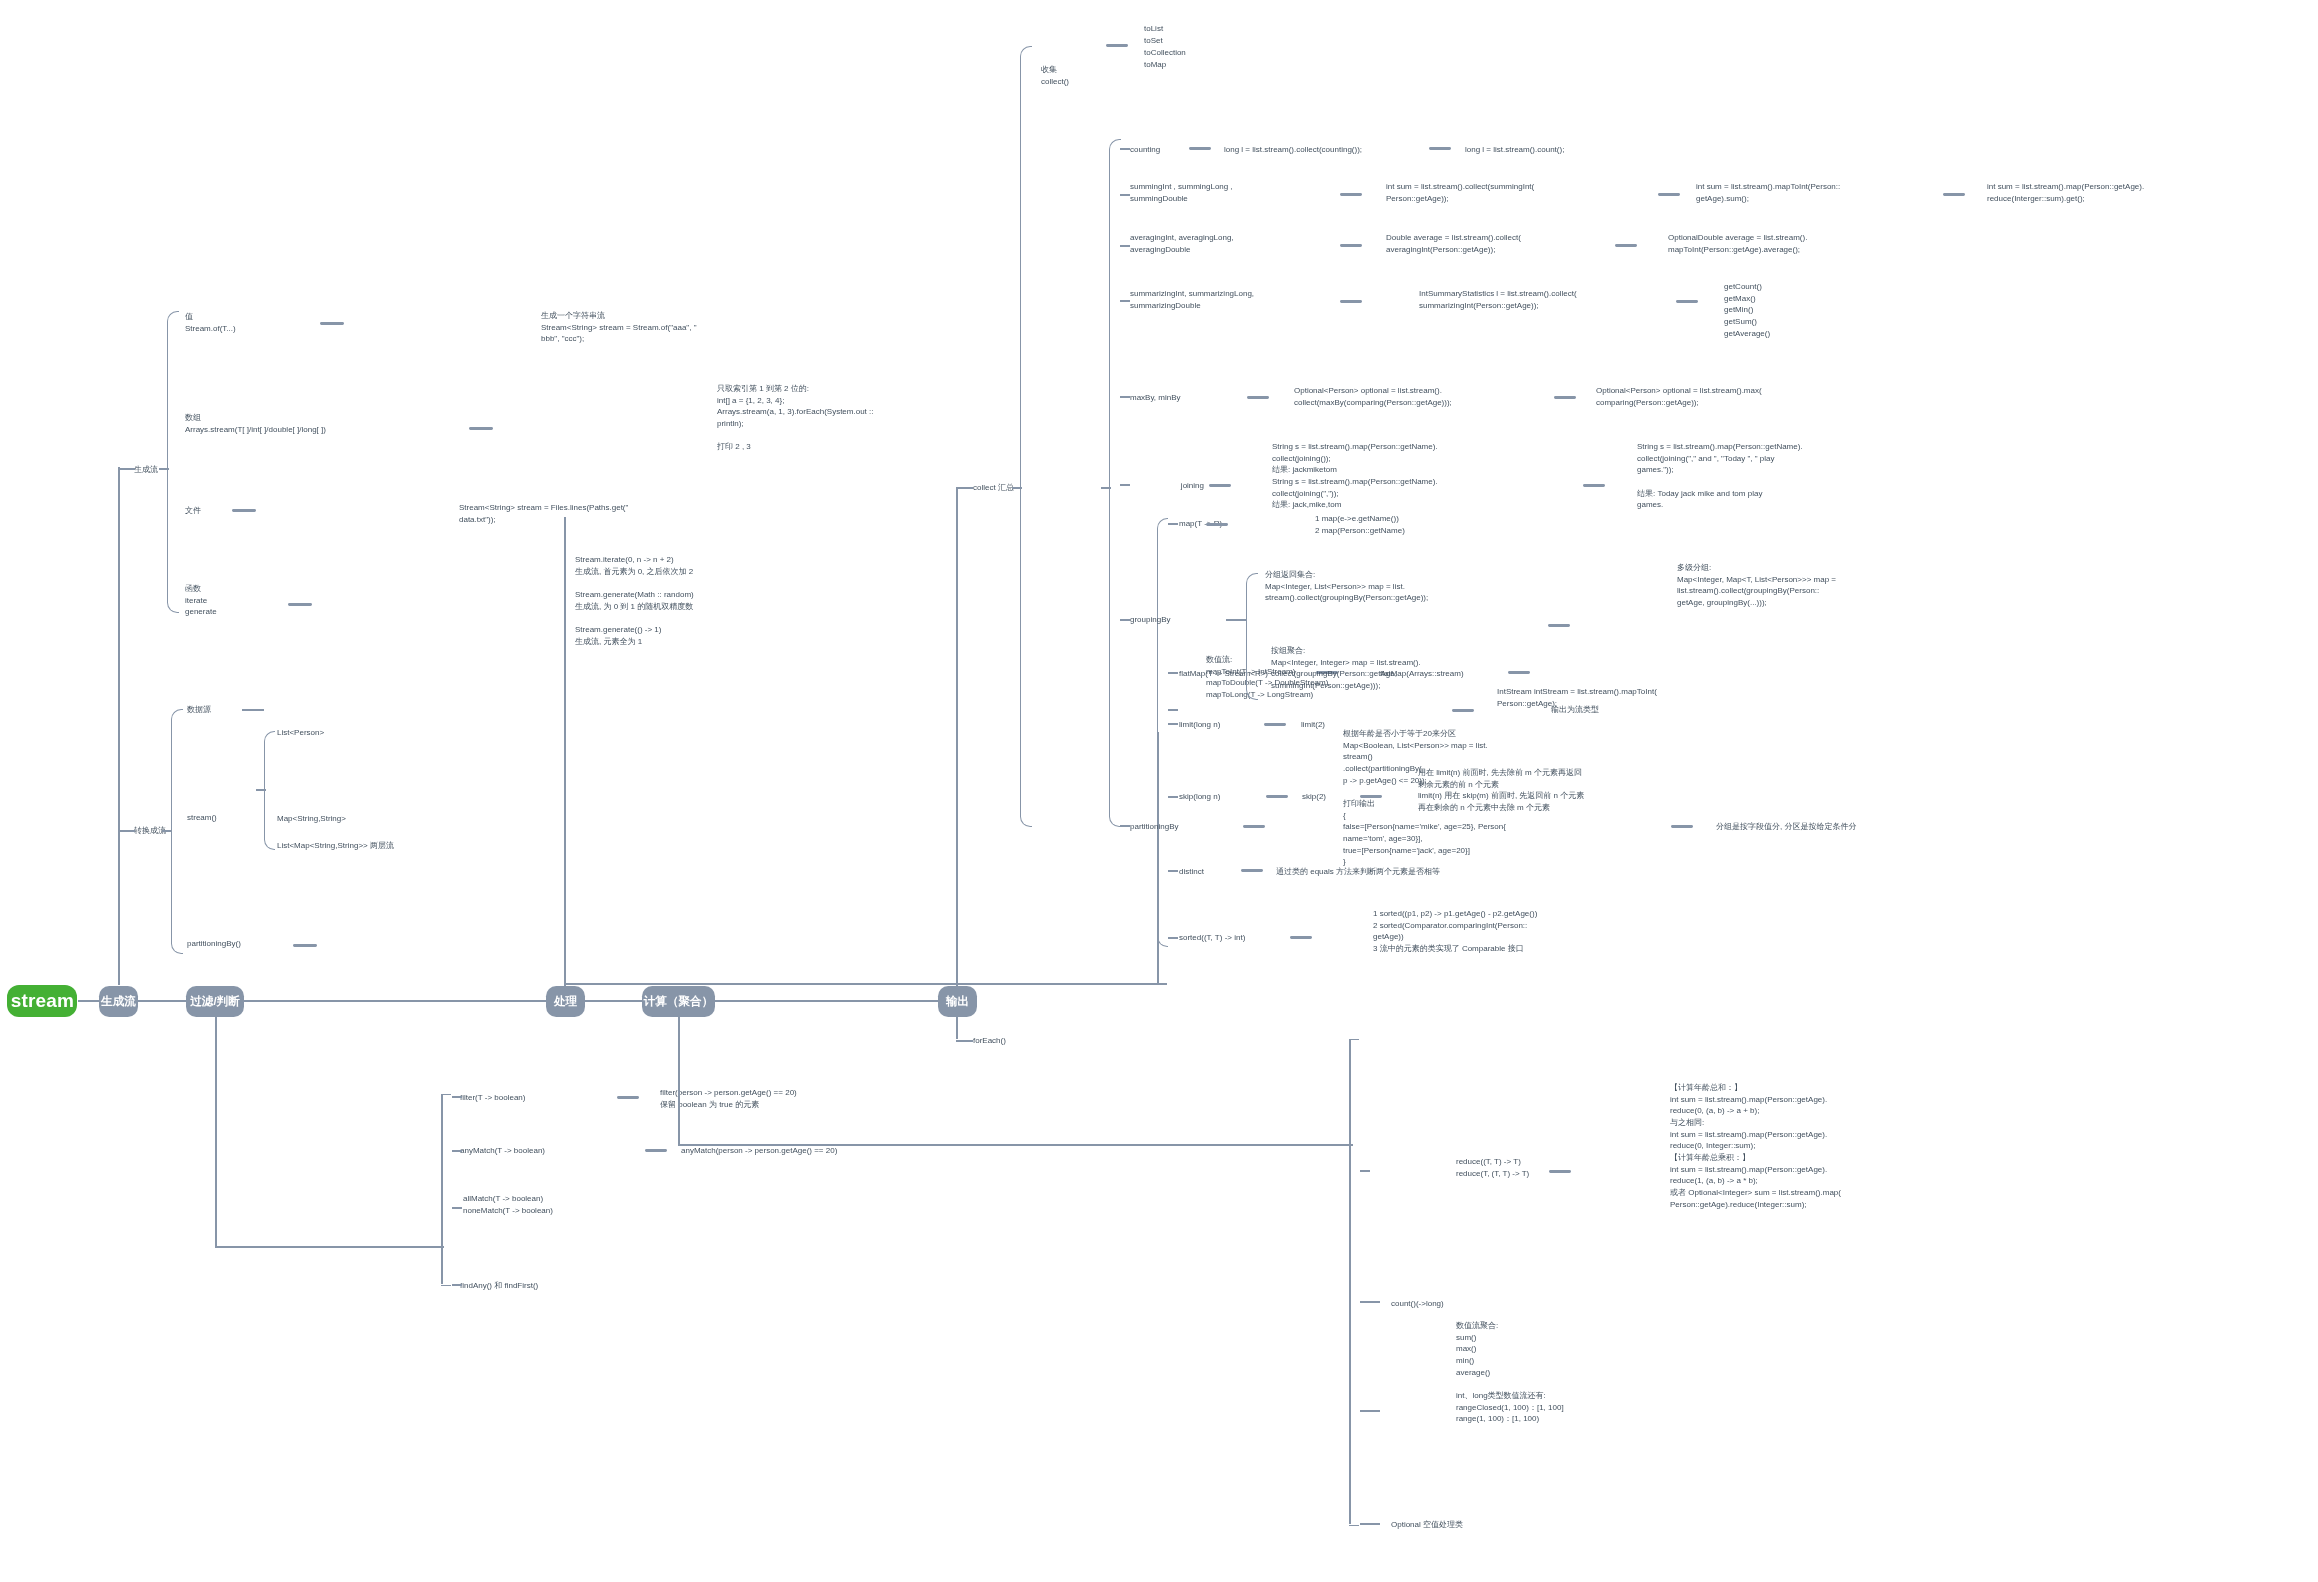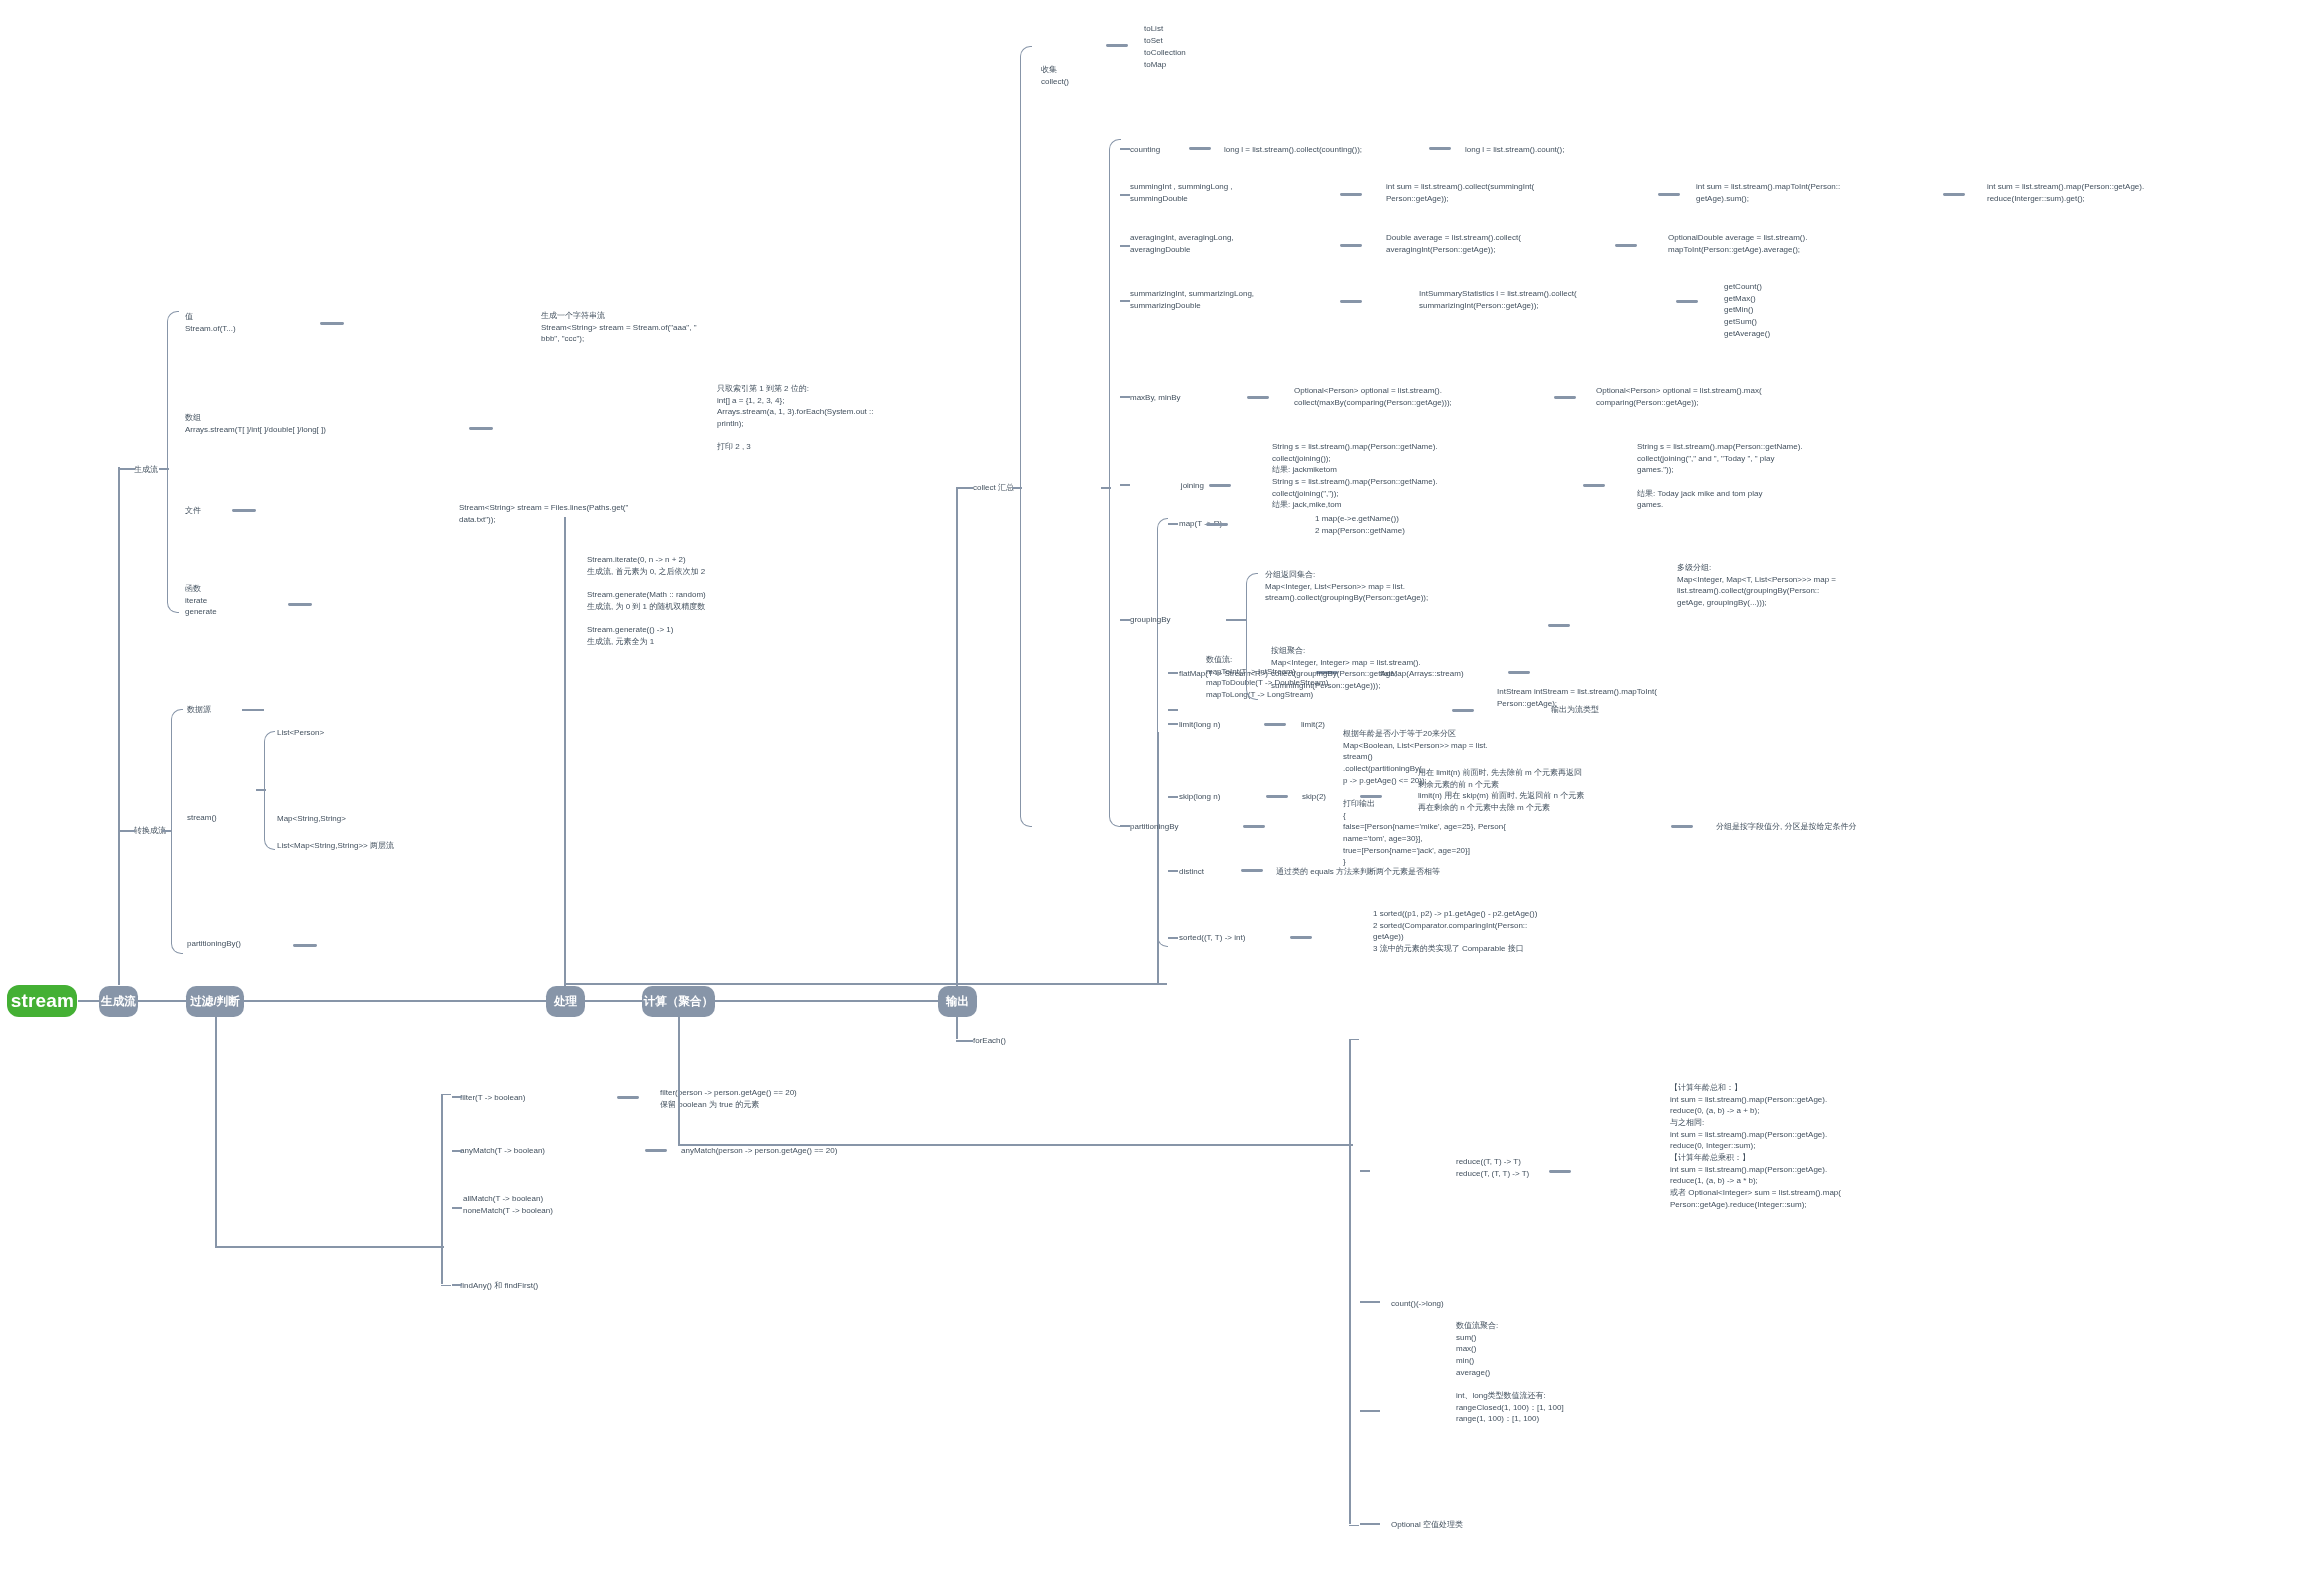--- a/index.html
+++ b/index.html
@@ -74,21 +74,21 @@
 
   <div class="txt" style="left:185px;top:505px;width:42px;">文件</div>
   <div class="stub" style="left:232px;top:509px;width:24px;"></div>
   <div class="txt" style="left:459px;top:502px;width:297px;">Stream&lt;String&gt; stream = Files.lines(Paths.get("
 data.txt"));</div>
 
   <div class="txt" style="left:185px;top:583px;width:56px;">函数
 iterate
 generate</div>
   <div class="stub" style="left:288px;top:603px;width:24px;"></div>
-  <div class="txt" style="left:567px;top:554px;width:306px;padding-left:20px;">Stream.iterate(0, n -&gt; n + 2)
+  <div class="txt" style="left:555px;top:554px;width:306px;padding-left:20px;">Stream.iterate(0, n -&gt; n + 2)
 生成流, 首元素为 0, 之后依次加 2
 
 Stream.generate(Math :: random)
 生成流, 为 0 到 1 的随机双精度数
 
 Stream.generate(() -&gt; 1)
 生成流, 元素全为 1</div>
 
   <div class="txt" style="left:134px;top:825px;width:56px;">转换成流</div>
   <div class="h" style="left:118px;top:830px;width:16.7px;"></div>

